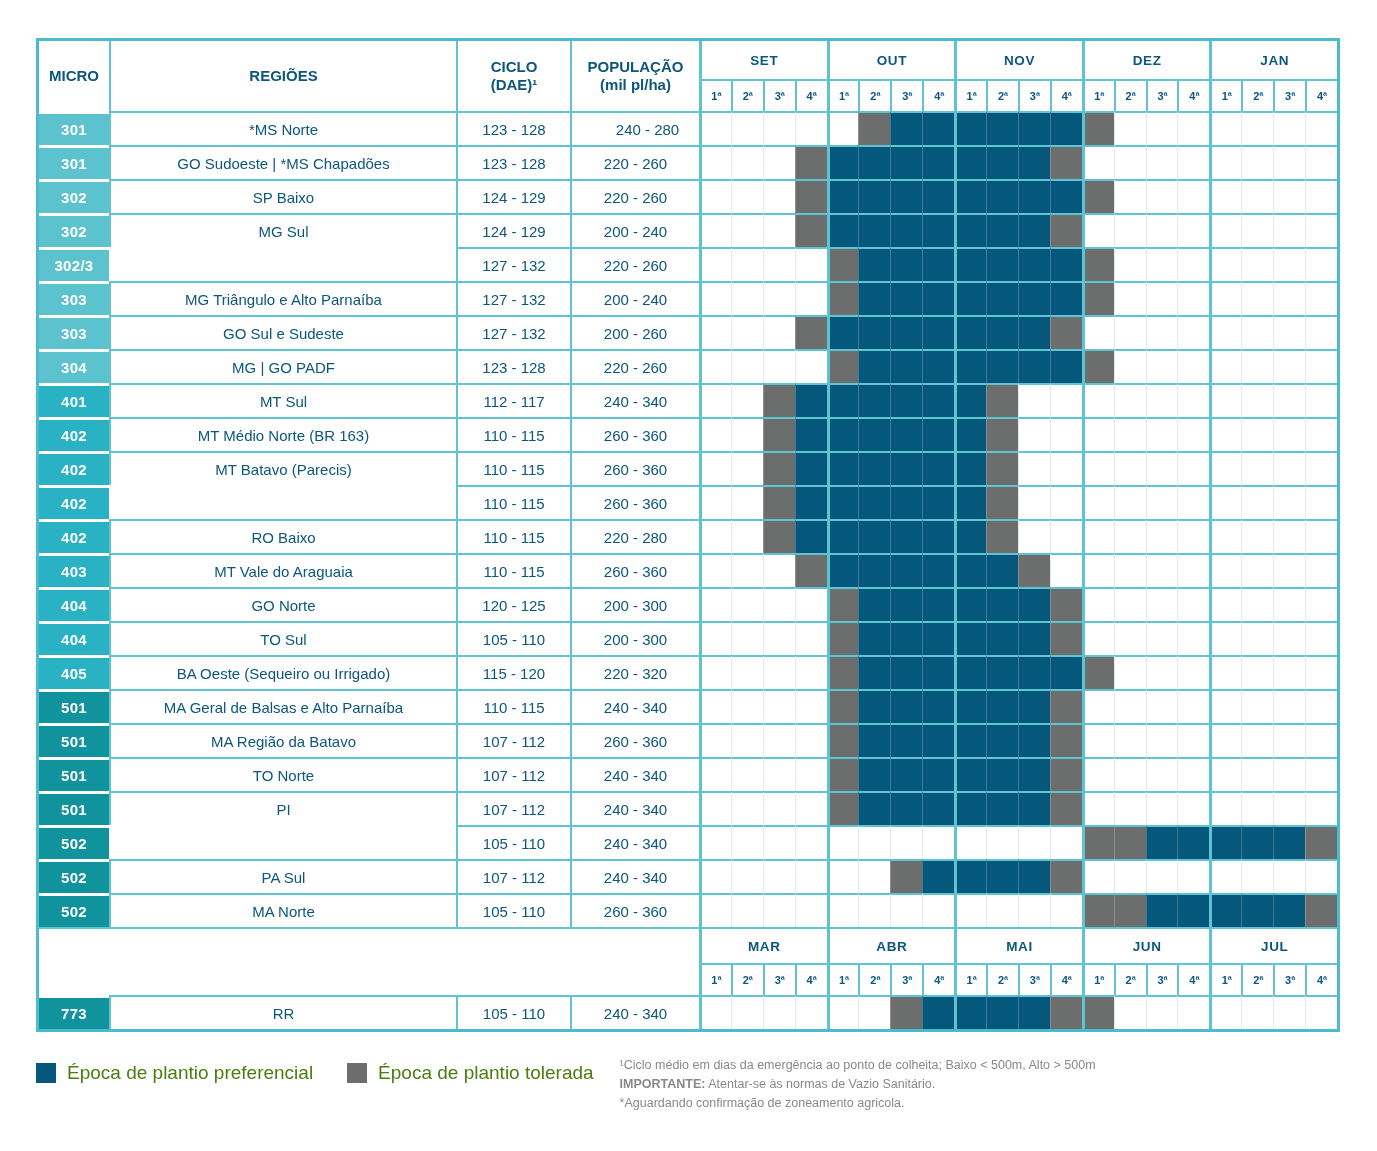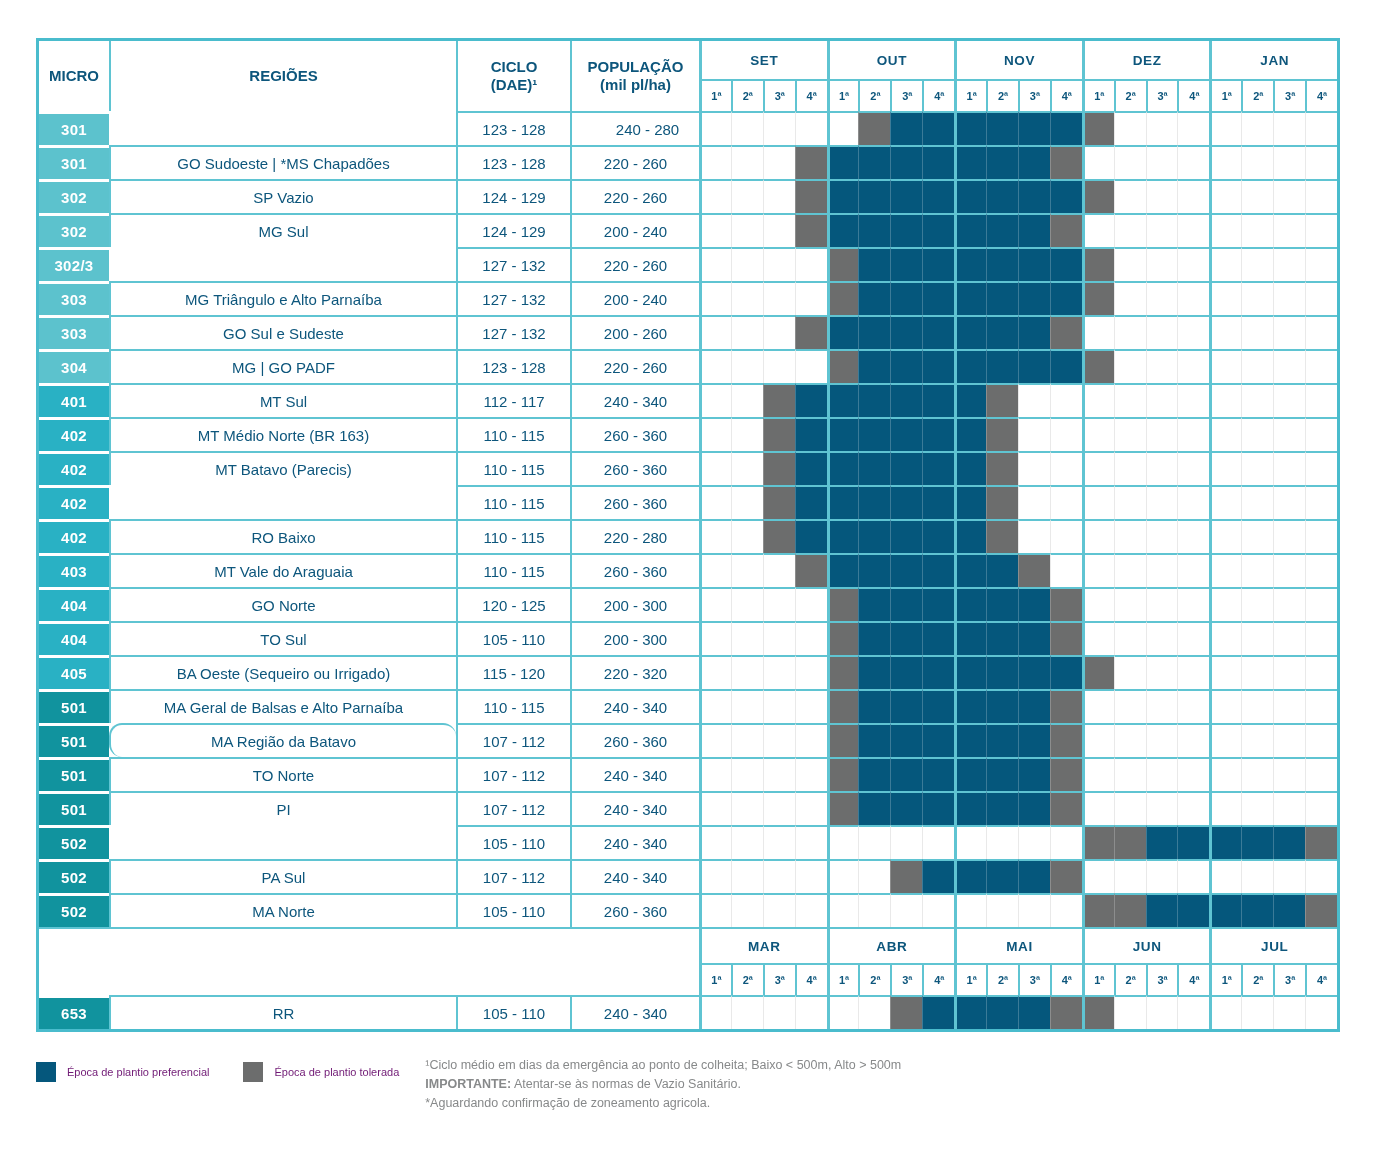--- a/index.html
+++ b/index.html
@@ -41,21 +41,21 @@
   .bt2{border-top:2px solid var(--teal);}
   .btw{border-top:3px solid #fff;}
   .wk.pref{background:var(--blue);}
   .wk.tol{background:var(--gray);}
   .wk.pref.bl1,.wk.tol.bl1{border-left-color:rgba(255,255,255,.22);}
 
   .footer{position:absolute;left:36px;top:1056px;width:1300px;display:flex;align-items:flex-start;}
   .legend{display:flex;align-items:center;gap:34px;margin-top:6px;}
   .legend-item{display:flex;align-items:center;gap:11px;}
   .swatch{width:20px;height:20px;flex:0 0 auto;}
-  .legend-label{font-size:11px;color:#701a75;}
+  .legend-label{font-size:19px;color:#4d7c0f;}
   .footnotes{margin-left:26px;font-size:12.5px;color:var(--fnt);line-height:1.5;}
   .footnotes p{margin:0;}
   .footnotes b{color:var(--fnt);}
 </style>
 </head>
 <body>
 
 <div class="page">
 
   <div class="cal-table">
@@ -84,20 +84,21 @@
       <div class="cell week bt2 bl2" style="grid-area: 2 / 16;">4ª</div>
       <div class="cell week bt2 bl3" style="grid-area: 2 / 17;">1ª</div>
       <div class="cell week bt2 bl2" style="grid-area: 2 / 18;">2ª</div>
       <div class="cell week bt2 bl2" style="grid-area: 2 / 19;">3ª</div>
       <div class="cell week bt2 bl2" style="grid-area: 2 / 20;">4ª</div>
       <div class="cell week bt2 bl3" style="grid-area: 2 / 21;">1ª</div>
       <div class="cell week bt2 bl2" style="grid-area: 2 / 22;">2ª</div>
       <div class="cell week bt2 bl2" style="grid-area: 2 / 23;">3ª</div>
       <div class="cell week bt2 bl2" style="grid-area: 2 / 24;">4ª</div>
       <div class="cell micro g3 btw" style="grid-area: 3 / 1;">301</div>
+      <div class="cell region bl2 bt2" style="grid-area: 3 / 2;">*MS Norte</div>
       <div class="cell val bl2 bt2" style="grid-area: 3 / 3;">123 - 128</div>
       <div class="cell val bl2 bt2" style="grid-area: 3 / 4; padding-left: 24px;">240 - 280</div>
       <div class="cell wk bt2 bl3" style="grid-area: 3 / 5;"></div>
       <div class="cell wk bt2 bl1" style="grid-area: 3 / 6;"></div>
       <div class="cell wk bt2 bl1" style="grid-area: 3 / 7;"></div>
       <div class="cell wk bt2 bl1" style="grid-area: 3 / 8;"></div>
       <div class="cell wk bt2 bl3" style="grid-area: 3 / 9;"></div>
       <div class="cell wk bt2 bl1 tol" style="grid-area: 3 / 10;"></div>
       <div class="cell wk bt2 bl1 pref" style="grid-area: 3 / 11;"></div>
       <div class="cell wk bt2 bl1 pref" style="grid-area: 3 / 12;"></div>
@@ -131,21 +132,21 @@
       <div class="cell wk bt2 bl1 tol" style="grid-area: 4 / 16;"></div>
       <div class="cell wk bt2 bl3" style="grid-area: 4 / 17;"></div>
       <div class="cell wk bt2 bl1" style="grid-area: 4 / 18;"></div>
       <div class="cell wk bt2 bl1" style="grid-area: 4 / 19;"></div>
       <div class="cell wk bt2 bl1" style="grid-area: 4 / 20;"></div>
       <div class="cell wk bt2 bl3" style="grid-area: 4 / 21;"></div>
       <div class="cell wk bt2 bl1" style="grid-area: 4 / 22;"></div>
       <div class="cell wk bt2 bl1" style="grid-area: 4 / 23;"></div>
       <div class="cell wk bt2 bl1" style="grid-area: 4 / 24;"></div>
       <div class="cell micro g3 btw" style="grid-area: 5 / 1;">302</div>
-      <div class="cell region bl2 bt2" style="grid-area: 5 / 2;">SP Vazio</div>
+      <div class="cell region bl2 bt2" style="grid-area: 5 / 2;">SP Baixo</div>
       <div class="cell val bl2 bt2" style="grid-area: 5 / 3;">124 - 129</div>
       <div class="cell val bl2 bt2" style="grid-area: 5 / 4;">220 - 260</div>
       <div class="cell wk bt2 bl3" style="grid-area: 5 / 5;"></div>
       <div class="cell wk bt2 bl1" style="grid-area: 5 / 6;"></div>
       <div class="cell wk bt2 bl1" style="grid-area: 5 / 7;"></div>
       <div class="cell wk bt2 bl1 tol" style="grid-area: 5 / 8;"></div>
       <div class="cell wk bt2 bl3 pref" style="grid-area: 5 / 9;"></div>
       <div class="cell wk bt2 bl1 pref" style="grid-area: 5 / 10;"></div>
       <div class="cell wk bt2 bl1 pref" style="grid-area: 5 / 11;"></div>
       <div class="cell wk bt2 bl1 pref" style="grid-area: 5 / 12;"></div>
@@ -513,21 +514,21 @@
       <div class="cell wk bt2 bl1 tol" style="grid-area: 20 / 16;"></div>
       <div class="cell wk bt2 bl3" style="grid-area: 20 / 17;"></div>
       <div class="cell wk bt2 bl1" style="grid-area: 20 / 18;"></div>
       <div class="cell wk bt2 bl1" style="grid-area: 20 / 19;"></div>
       <div class="cell wk bt2 bl1" style="grid-area: 20 / 20;"></div>
       <div class="cell wk bt2 bl3" style="grid-area: 20 / 21;"></div>
       <div class="cell wk bt2 bl1" style="grid-area: 20 / 22;"></div>
       <div class="cell wk bt2 bl1" style="grid-area: 20 / 23;"></div>
       <div class="cell wk bt2 bl1" style="grid-area: 20 / 24;"></div>
       <div class="cell micro g5 btw" style="grid-area: 21 / 1;">501</div>
-      <div class="cell region bl2 bt2" style="grid-area: 21 / 2; border-radius: 13px;">MA Região da Batavo</div>
+      <div class="cell region bl2 bt2" style="grid-area: 21 / 2;">MA Região da Batavo</div>
       <div class="cell val bl2 bt2" style="grid-area: 21 / 3;">107 - 112</div>
       <div class="cell val bl2 bt2" style="grid-area: 21 / 4;">260 - 360</div>
       <div class="cell wk bt2 bl3" style="grid-area: 21 / 5;"></div>
       <div class="cell wk bt2 bl1" style="grid-area: 21 / 6;"></div>
       <div class="cell wk bt2 bl1" style="grid-area: 21 / 7;"></div>
       <div class="cell wk bt2 bl1" style="grid-area: 21 / 8;"></div>
       <div class="cell wk bt2 bl3 tol" style="grid-area: 21 / 9;"></div>
       <div class="cell wk bt2 bl1 pref" style="grid-area: 21 / 10;"></div>
       <div class="cell wk bt2 bl1 pref" style="grid-area: 21 / 11;"></div>
       <div class="cell wk bt2 bl1 pref" style="grid-area: 21 / 12;"></div>
@@ -681,21 +682,21 @@
       <div class="cell week bt2 bl2" style="grid-area: 28 / 15;">3ª</div>
       <div class="cell week bt2 bl2" style="grid-area: 28 / 16;">4ª</div>
       <div class="cell week bt2 bl3" style="grid-area: 28 / 17;">1ª</div>
       <div class="cell week bt2 bl2" style="grid-area: 28 / 18;">2ª</div>
       <div class="cell week bt2 bl2" style="grid-area: 28 / 19;">3ª</div>
       <div class="cell week bt2 bl2" style="grid-area: 28 / 20;">4ª</div>
       <div class="cell week bt2 bl3" style="grid-area: 28 / 21;">1ª</div>
       <div class="cell week bt2 bl2" style="grid-area: 28 / 22;">2ª</div>
       <div class="cell week bt2 bl2" style="grid-area: 28 / 23;">3ª</div>
       <div class="cell week bt2 bl2" style="grid-area: 28 / 24;">4ª</div>
-      <div class="cell micro g5 btw" style="grid-area: 29 / 1;">653</div>
+      <div class="cell micro g5 btw" style="grid-area: 29 / 1;">773</div>
       <div class="cell region bl2 bt2" style="grid-area: 29 / 2;">RR</div>
       <div class="cell val bl2 bt2" style="grid-area: 29 / 3;">105 - 110</div>
       <div class="cell val bl2 bt2" style="grid-area: 29 / 4;">240 - 340</div>
       <div class="cell wk bt2 bl3" style="grid-area: 29 / 5;"></div>
       <div class="cell wk bt2 bl1" style="grid-area: 29 / 6;"></div>
       <div class="cell wk bt2 bl1" style="grid-area: 29 / 7;"></div>
       <div class="cell wk bt2 bl1" style="grid-area: 29 / 8;"></div>
       <div class="cell wk bt2 bl3" style="grid-area: 29 / 9;"></div>
       <div class="cell wk bt2 bl1" style="grid-area: 29 / 10;"></div>
       <div class="cell wk bt2 bl1 tol" style="grid-area: 29 / 11;"></div>

